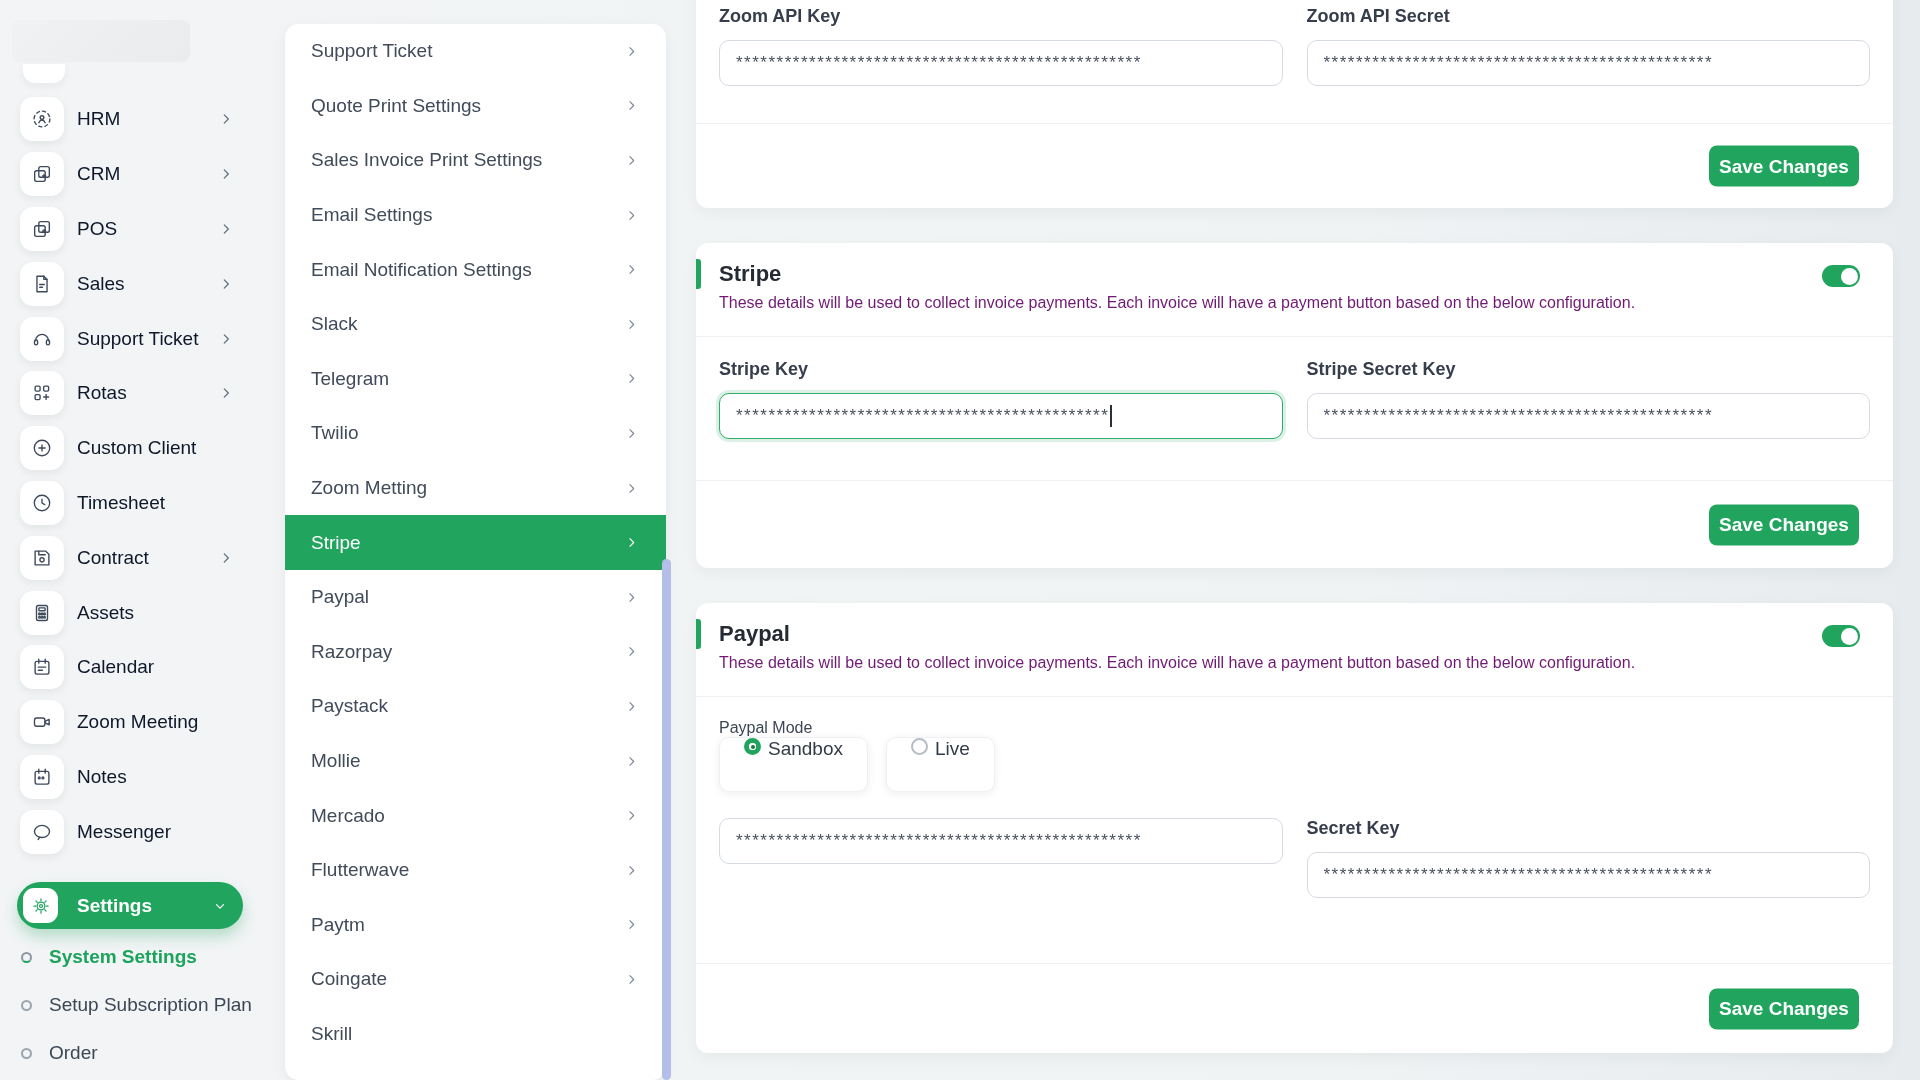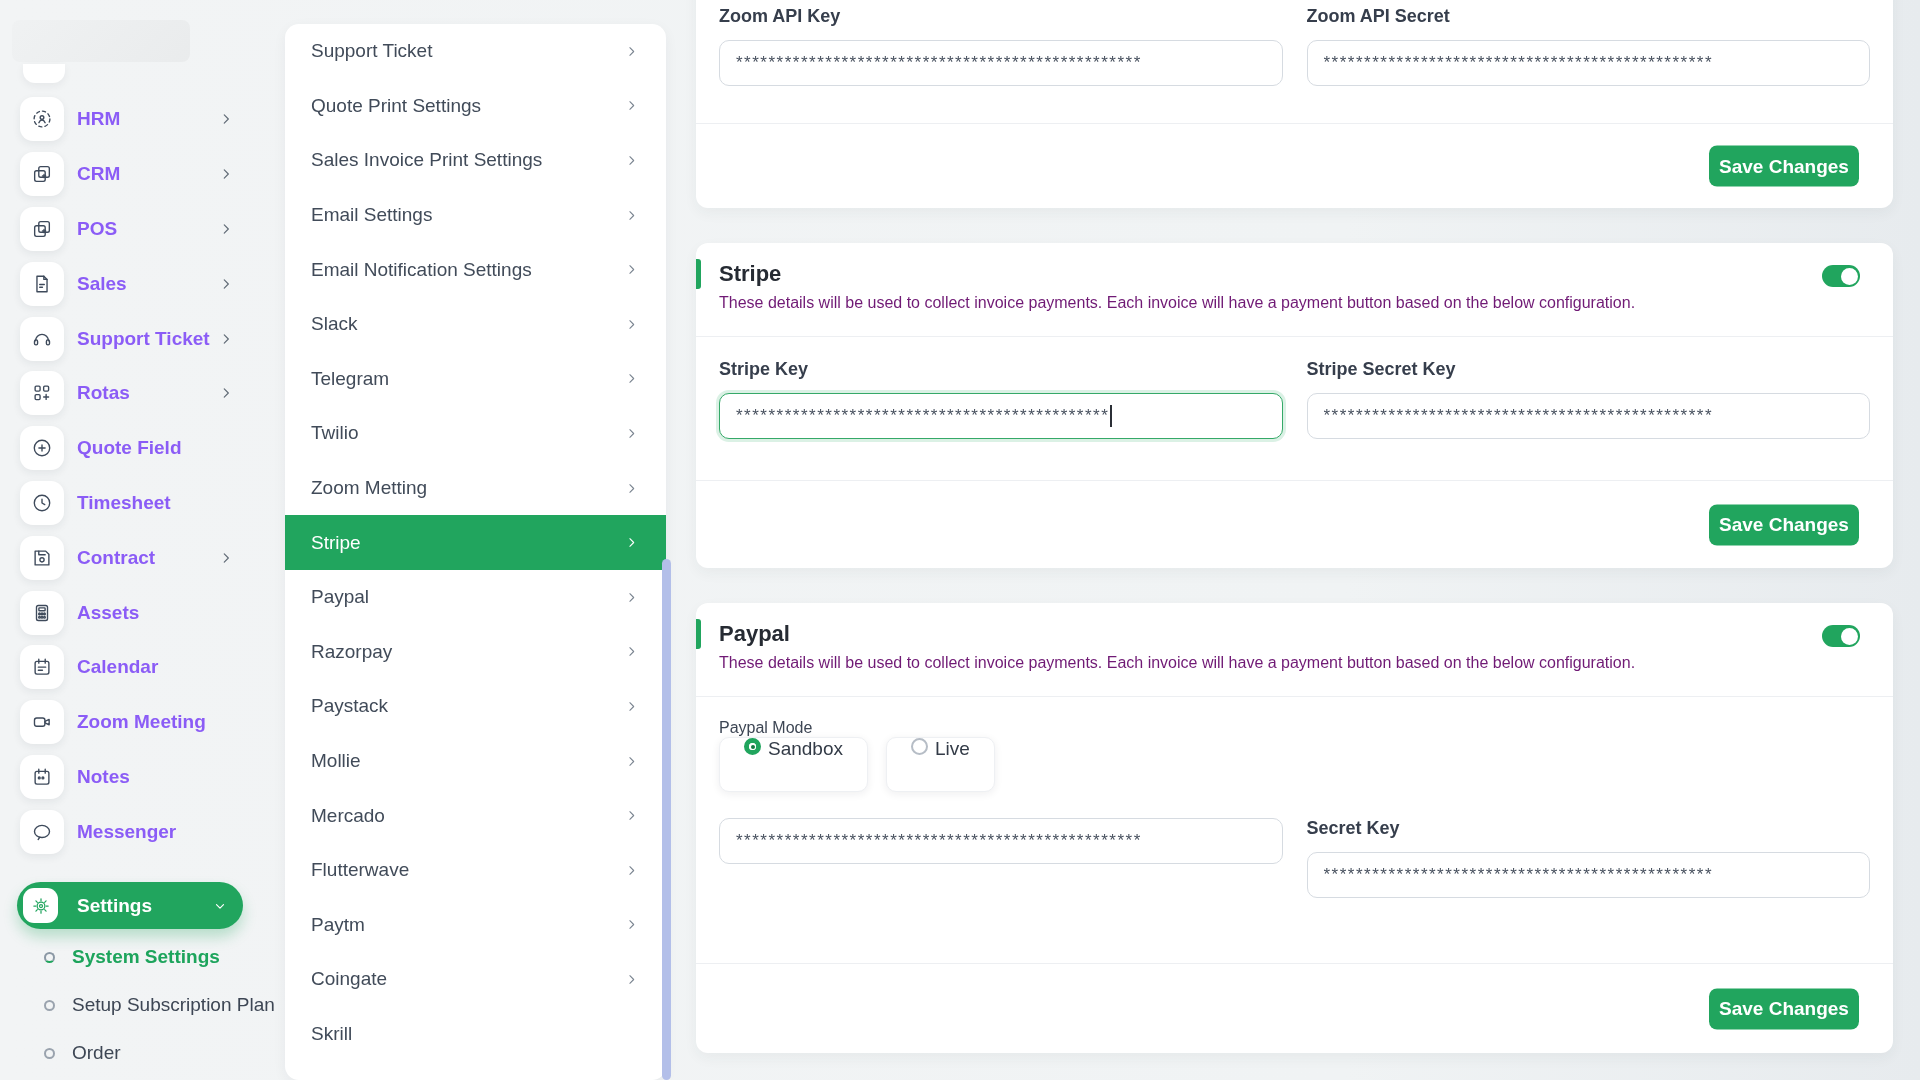--- a/index.html
+++ b/index.html
@@ -15,34 +15,34 @@
   
   .sidebar { position:absolute; left:0; top:0; width:285px; height:1080px; }
   .logo { position:absolute; left:12px; top:20px; width:178px; height:42px; border-radius:8px;
           background:linear-gradient(135deg,#eff1f2,#e8eaeb); opacity:.85; }
   .partial-box { position:absolute; left:23px; top:64px; width:42px; height:19px;
           background:#fff; border-radius:0 0 12px 12px; box-shadow:0 3px 8px rgba(30,40,50,.06); }
   #side-nav { position:absolute; left:0; top:92px; width:285px; }
   .nav-item { display:flex; align-items:center; height:54.8px; padding:0 52px 0 20px; cursor:pointer; }
   .iconbox { width:44px; height:44px; background:#fff; border-radius:13px; box-shadow:0 3px 8px rgba(30,40,50,.07);
              display:flex; align-items:center; justify-content:center; flex:0 0 44px; }
-  .nav-label { margin-left:13px; font-size:19px; font-weight:700; color:#8b5cf6; white-space:nowrap; }
+  .nav-label { margin-left:13px; font-size:19px; font-weight:400; color:#0f172a; white-space:nowrap; }
   .nav-item svg.chev { margin-left:auto; }
   .nav-item svg.chev.hide { visibility:hidden; }
 
   .settings-pill { position:absolute; left:17px; top:882px; width:226px; height:47px; border-radius:24px;
        background:#21a55e; display:flex; align-items:center; padding:0 16px 0 6px; cursor:pointer;
        box-shadow:0 8px 14px rgba(33,165,94,.28); }
   .pill-iconbox { width:35px; height:35px; background:#fff; border-radius:11px; display:flex; align-items:center; justify-content:center; }
   .pill-iconbox svg.icon { stroke:#21a55e; width:20px; height:20px; }
   .settings-pill .pill-label { margin-left:19px; color:#fff; font-size:19px; font-weight:700; }
   .settings-pill svg.chev { margin-left:auto; stroke:#fff; }
 
   #side-sub { position:absolute; left:0; top:933px; width:285px; }
-  .sub-item { display:flex; align-items:center; height:48px; padding-left:44px; cursor:pointer; font-size:19px; color:#3d4654; }
+  .sub-item { display:flex; align-items:center; height:48px; padding-left:21px; cursor:pointer; font-size:19px; color:#3d4654; }
   .sub-dot { width:11px; height:11px; border-radius:50%; border:2px solid #9aa3ae; margin-right:17px; flex:0 0 11px; }
   .sub-item.active { color:#1da45c; font-weight:700; }
   .sub-item.active .sub-dot { border-color:#8b98a5; border-bottom-color:#21a55e; }
 
   
   .settings-card { position:absolute; left:285px; top:24px; width:381px; height:1056px; background:#fff;
        border-radius:14px; box-shadow:0 4px 14px rgba(35,45,55,.05); overflow:hidden; }
   .menu-item { display:flex; align-items:center; height:54.6px; padding:0 28px 0 26px; cursor:pointer; }
   .menu-label { font-size:19px; color:#414b59; }
   .menu-item svg.chev { margin-left:auto; stroke:#7a8490; width:13px; height:13px; }
@@ -258,21 +258,21 @@
     <svg class="chev">
             <use href="#icon-chevron-right"></use>
           </svg>
   </div>
         <div class="nav-item">
     <span class="iconbox">
             <svg class="icon">
               <use href="#icon-custom-field"></use>
             </svg>
           </span>
-    <span class="nav-label">Quote Field</span>
+    <span class="nav-label">Custom Client</span>
     <svg class="chev hide">
             <use href="#icon-chevron-right"></use>
           </svg>
   </div>
         <div class="nav-item">
     <span class="iconbox">
             <svg class="icon">
               <use href="#icon-timesheet"></use>
             </svg>
           </span>

